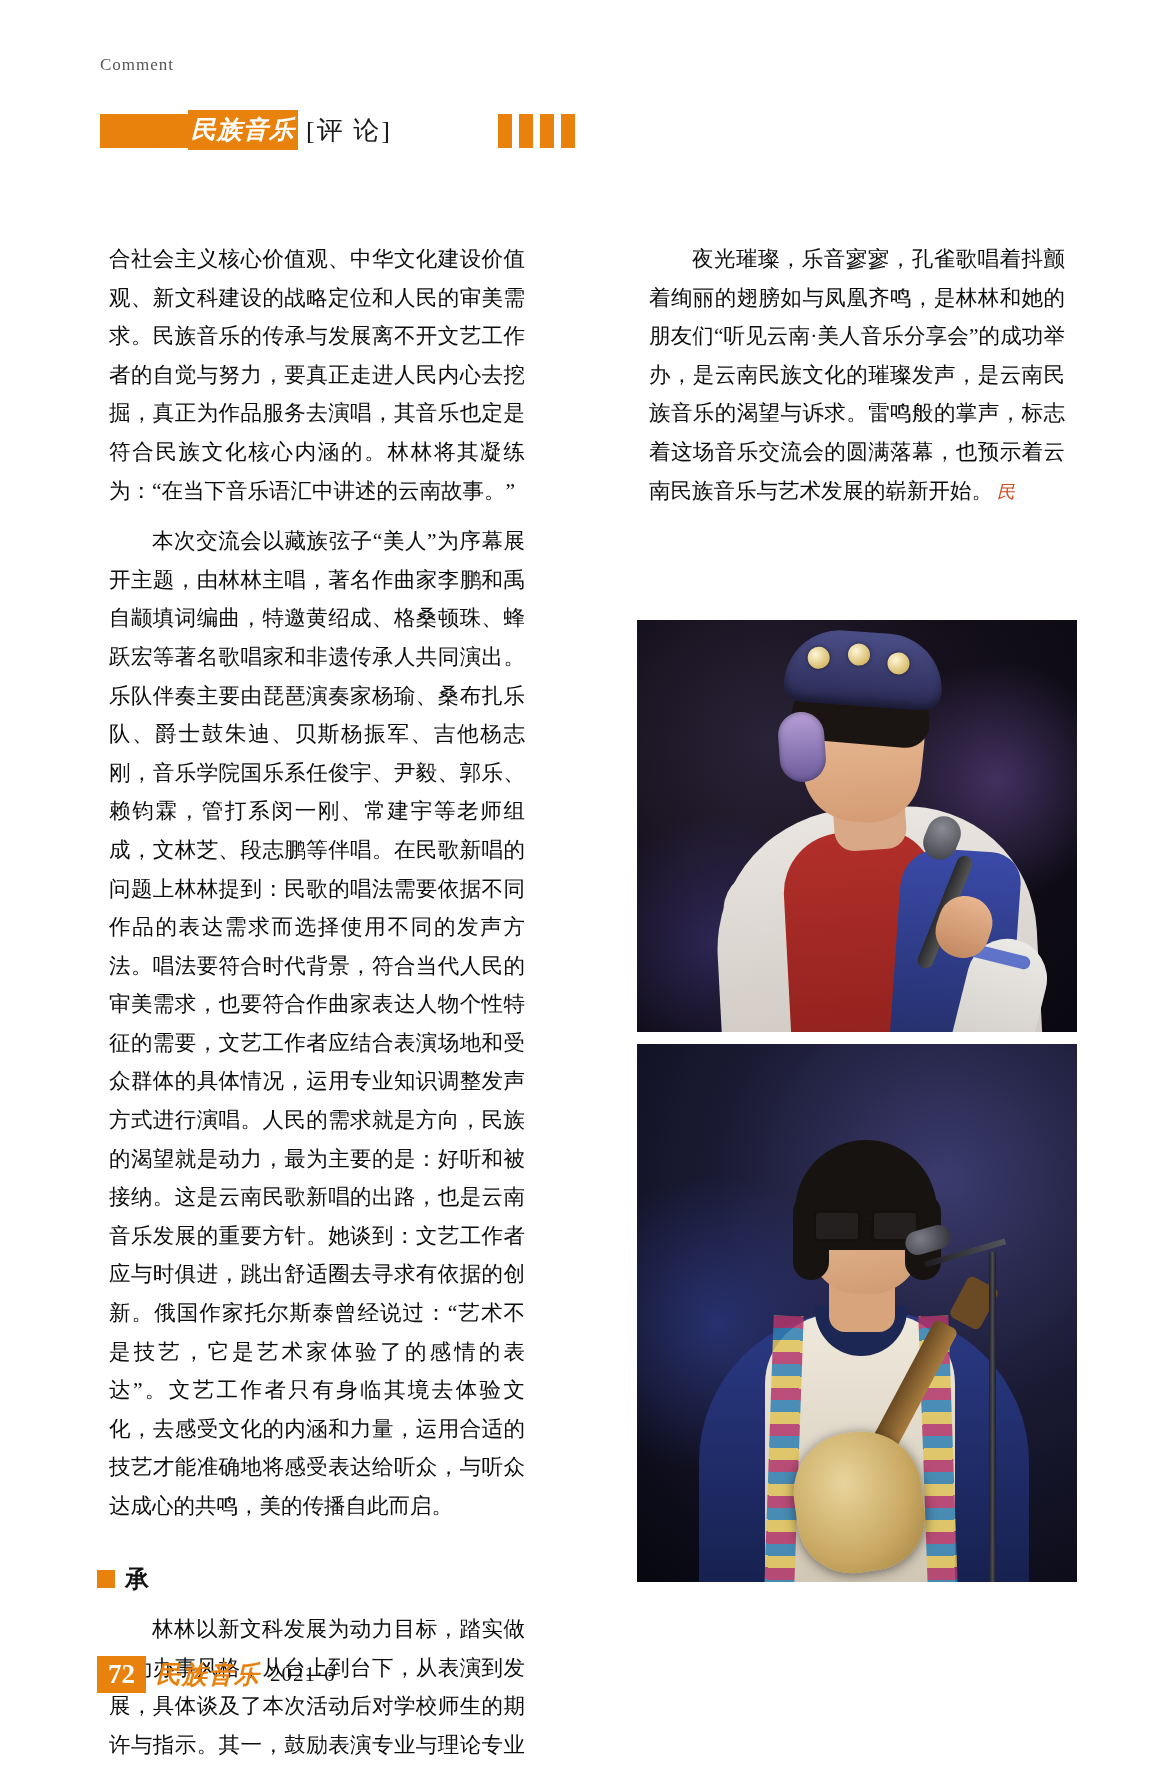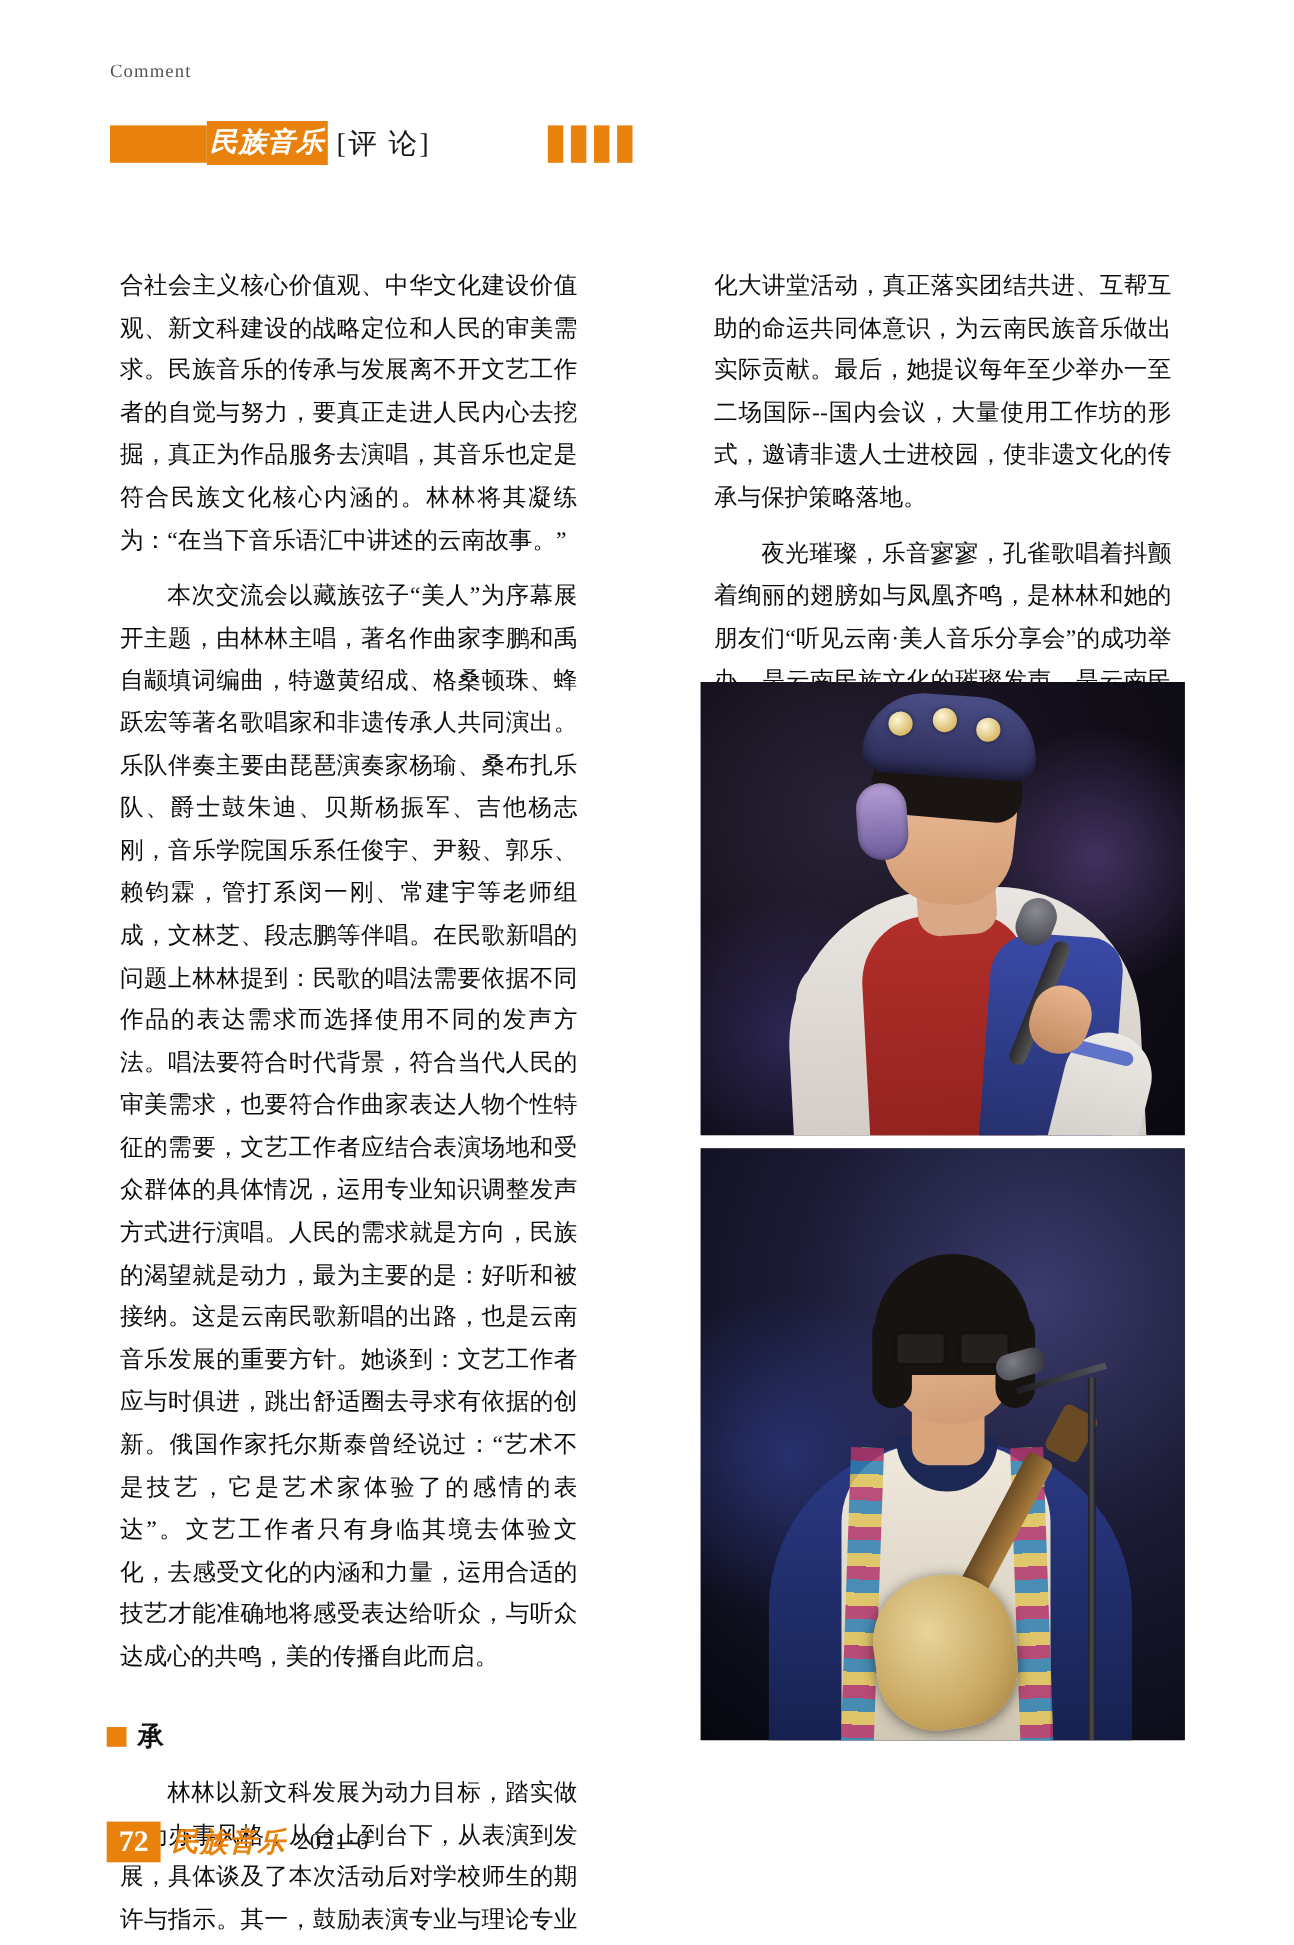--- a/index.html
+++ b/index.html
@@ -507,21 +507,20 @@
     <p class="noindent">合社会主义核心价值观、中华文化建设价值观、新文科建设的战略定位和人民的审美需求。民族音乐的传承与发展离不开文艺工作者的自觉与努力，要真正走进人民内心去挖掘，真正为作品服务去演唱，其音乐也定是符合民族文化核心内涵的。林林将其凝练为：“在当下音乐语汇中讲述的云南故事。”</p>
     <p>本次交流会以藏族弦子“美人”为序幕展开主题，由林林主唱，著名作曲家李鹏和禹自颛填词编曲，特邀黄绍成、格桑顿珠、蜂跃宏等著名歌唱家和非遗传承人共同演出。乐队伴奏主要由琵琶演奏家杨瑜、桑布扎乐队、爵士鼓朱迪、贝斯杨振军、吉他杨志刚，音乐学院国乐系任俊宇、尹毅、郭乐、赖钧霖，管打系闵一刚、常建宇等老师组成，文林芝、段志鹏等伴唱。在民歌新唱的问题上林林提到：民歌的唱法需要依据不同作品的表达需求而选择使用不同的发声方法。唱法要符合时代背景，符合当代人民的审美需求，也要符合作曲家表达人物个性特征的需要，文艺工作者应结合表演场地和受众群体的具体情况，运用专业知识调整发声方式进行演唱。人民的需求就是方向，民族的渴望就是动力，最为主要的是：好听和被接纳。这是云南民歌新唱的出路，也是云南音乐发展的重要方针。她谈到：文艺工作者应与时俱进，跳出舒适圈去寻求有依据的创新。俄国作家托尔斯泰曾经说过：“艺术不是技艺，它是艺术家体验了的感情的表达”。文艺工作者只有身临其境去体验文化，去感受文化的内涵和力量，运用合适的技艺才能准确地将感受表达给听众，与听众达成心的共鸣，美的传播自此而启。</p>
     <div class="subhead">
       <span class="sq"></span>
       <span class="txt">承</span>
     </div>
     <p>林林以新文科发展为动力目标，踏实做事为办事风格，从台上到台下，从表演到发展，具体谈及了本次活动后对学校师生的期许与指示。其一，鼓励表演专业与理论专业积极有效的有机结合，以团队合作、集体教学为战略方针，综合培养具有全局文艺观和艺术创新的高素质艺术人才。其二，鼓励专业型艺术人才勇于参加各项活动与比赛，学术型艺术人才积极参与各种学术研究与探索，勤于实践、不忘初心。其三，激励青年教师定量举办个人音乐会，专家教授定时开展师生音乐会，并设置各系各院相互交流以及文</p>
   </div>
 
   <div class="col col-right">
-    <p class="noindent">化大讲堂活动，真正落实团结共进、互帮互助的命运共同体意识，为云南民族音乐做出实际贡献。最后，她提议每年至少举办一至二场国际--国内会议，大量使用工作坊的形式，邀请非遗人士进校园，使非遗文化的传承与保护策略落地。</p>
     <p><span>夜光璀璨，乐音寥寥，孔雀歌唱着抖颤着绚丽的翅膀如与凤凰齐鸣，是林林和她的朋友们“听见云南·美人音乐分享会”的成功举办，是云南民族文化的璀璨发声，是云南民族音乐的渴望与诉求。雷鸣般的掌声，标志着这场音乐交流会的圆满落幕，也预示着云南民族音乐与艺术发展的崭新开始。</span><span class="end-mark">民</span></p>
   </div>
 
   <div class="photo photo-1">
     <div class="p1-bg"></div>
     <div class="p1-glow"></div>
     <div class="p1-glow2"></div>
     <div class="p1-scarf"></div>
     <div class="p1-body"></div>
     <div class="p1-vest"></div>

